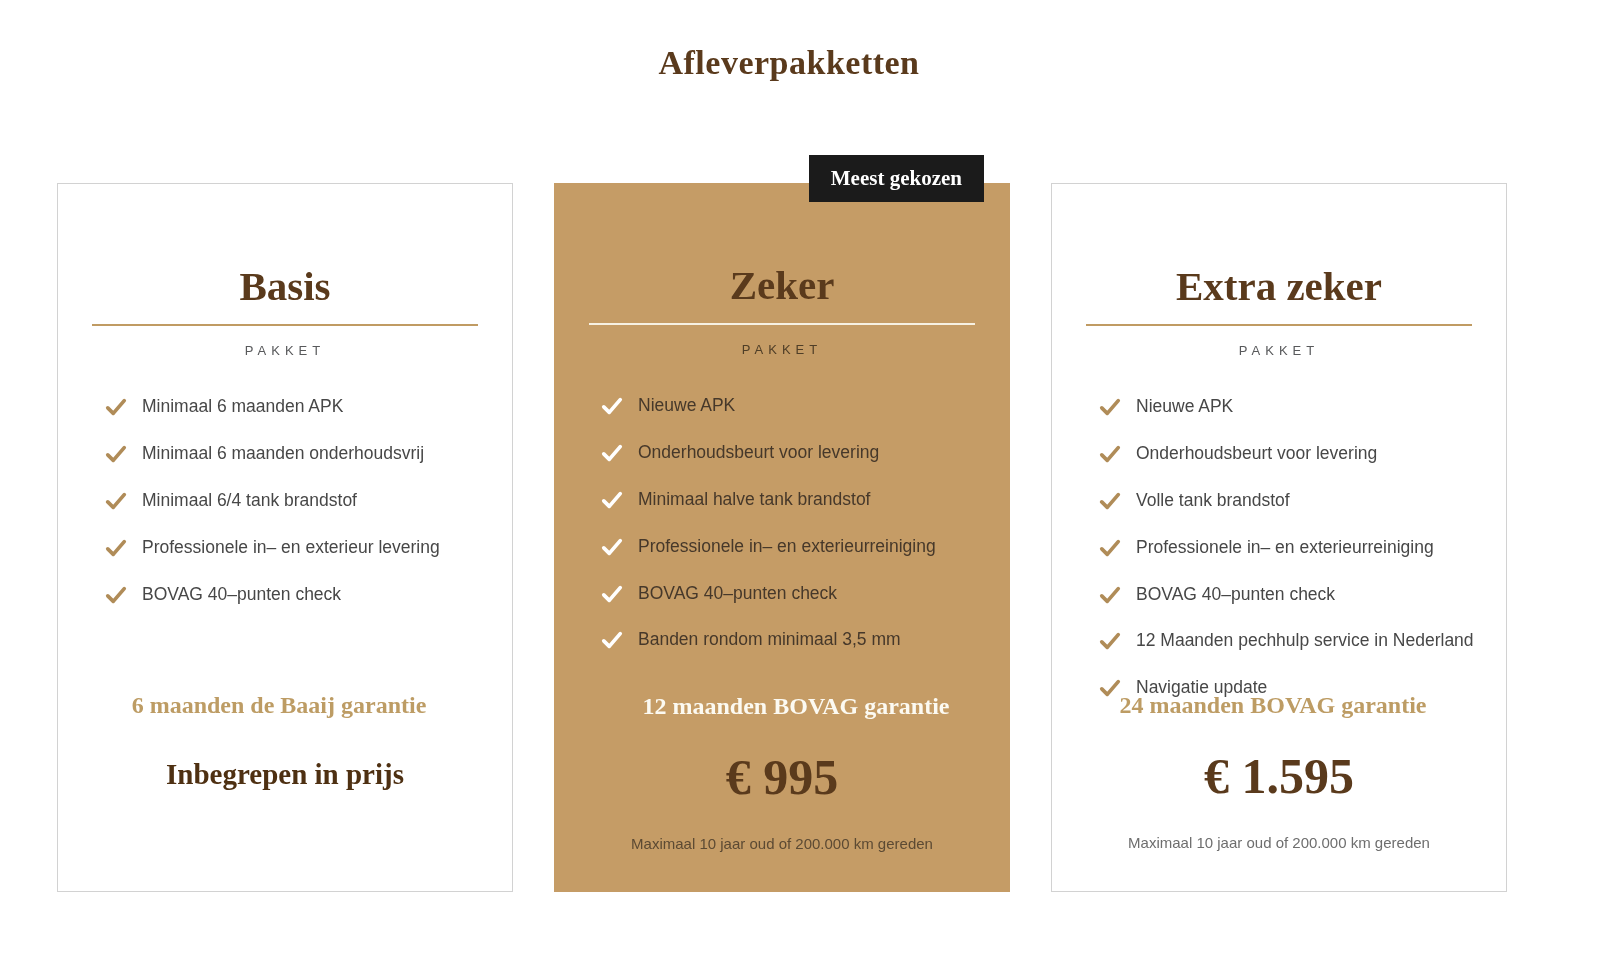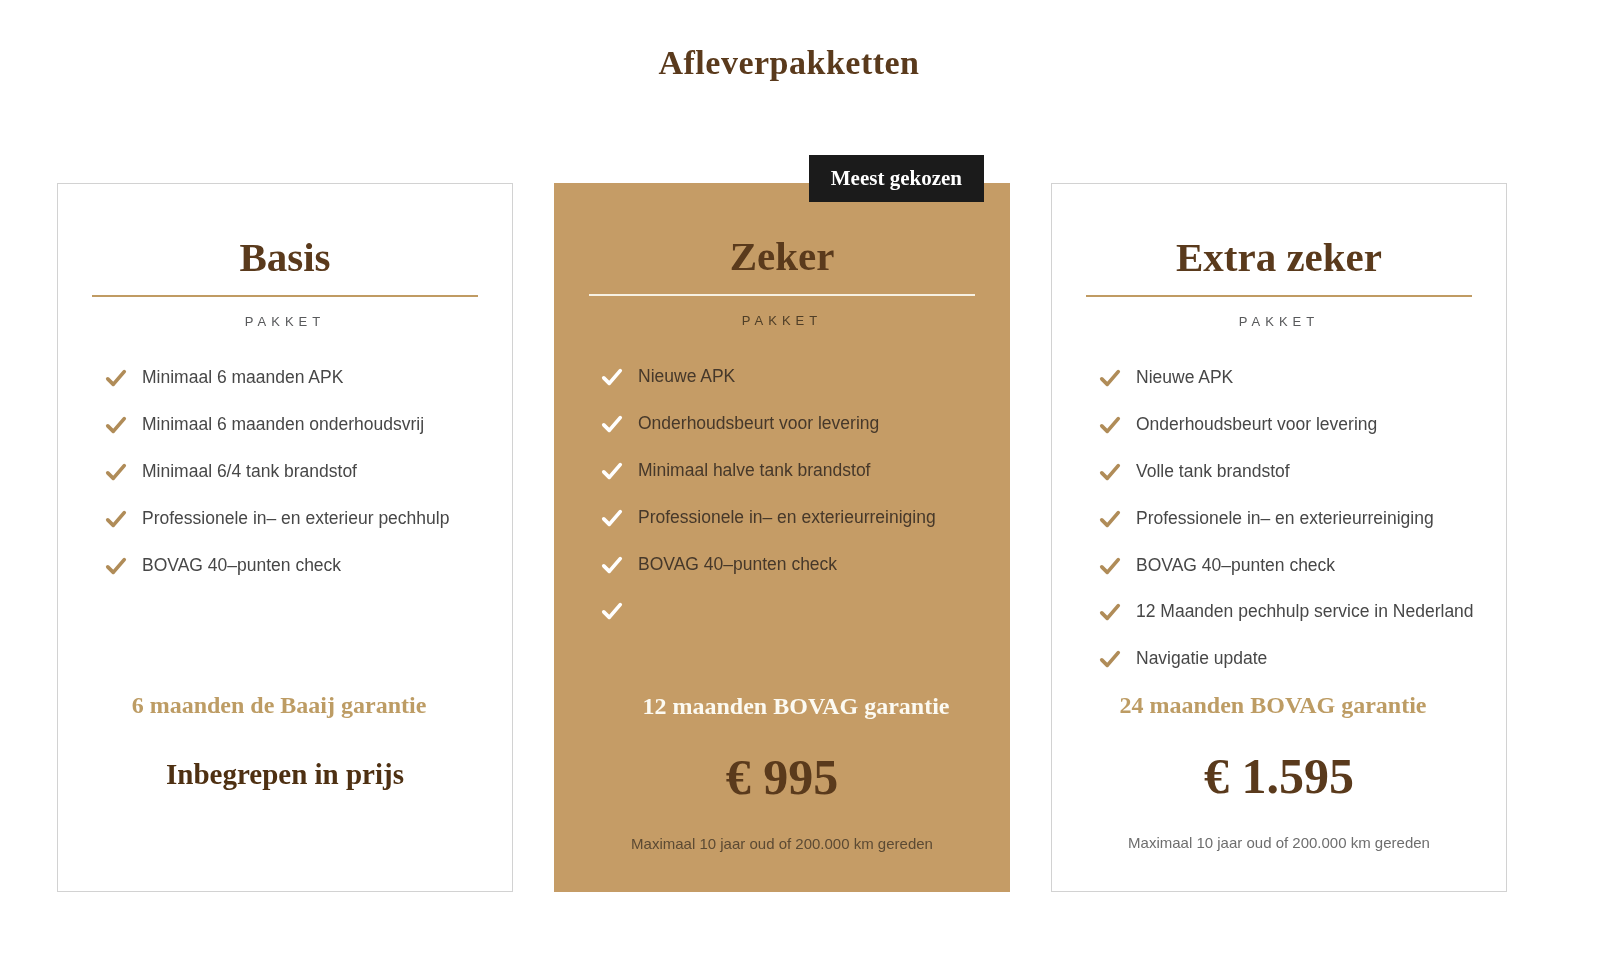--- a/index.html
+++ b/index.html
@@ -31,21 +31,21 @@
     background: #ffffff;
     border: 1px solid #d2d2d2;
     position: relative;
     text-align: center;
   }
   .card.highlight {
     background: #c59c66;
     border: none;
   }
   .card-title {
-    margin-top: 49px;
+    margin-top: 78px;
     font-family: "Liberation Serif", "DejaVu Serif", serif;
     font-weight: bold;
     font-size: 41px;
     color: #5a3a1c;
   }
   .card-divider {
     width: 386px; height: 2px;
     margin: 14px auto 0;
     background: #c09b63;
   }
@@ -151,21 +151,21 @@
       <li>
         <svg class="check-icon" viewBox="0 0 24 24">
             <polyline points="3,13 9,19 21,5"></polyline>
           </svg>
         <span>Minimaal 6/4 tank brandstof</span>
       </li>
       <li>
         <svg class="check-icon" viewBox="0 0 24 24">
             <polyline points="3,13 9,19 21,5"></polyline>
           </svg>
-        <span>Professionele in– en exterieur pechhulp</span>
+        <span>Professionele in– en exterieur levering</span>
       </li>
       <li>
         <svg class="check-icon" viewBox="0 0 24 24">
             <polyline points="3,13 9,19 21,5"></polyline>
           </svg>
         <span>BOVAG 40–punten check</span>
       </li>
     </ul>
     <div class="guarantee">6 maanden de Baaij garantie</div>
     <div class="price included">Inbegrepen in prijs</div>
@@ -204,20 +204,21 @@
       <li>
         <svg class="check-icon" viewBox="0 0 24 24">
             <polyline points="3,13 9,19 21,5"></polyline>
           </svg>
         <span>BOVAG 40–punten check</span>
       </li>
       <li>
         <svg class="check-icon" viewBox="0 0 24 24">
             <polyline points="3,13 9,19 21,5"></polyline>
           </svg>
+        <span>Banden rondom minimaal 3,5 mm</span>
       </li>
     </ul>
     <div class="guarantee">12 maanden BOVAG garantie</div>
     <div class="price">€ 995</div>
     <div class="price-note">Maximaal 10 jaar oud of 200.000 km gereden</div>
   </div>
 
   <div class="card">
     <h2 class="card-title">Extra zeker</h2>
     <div class="card-divider"></div>

